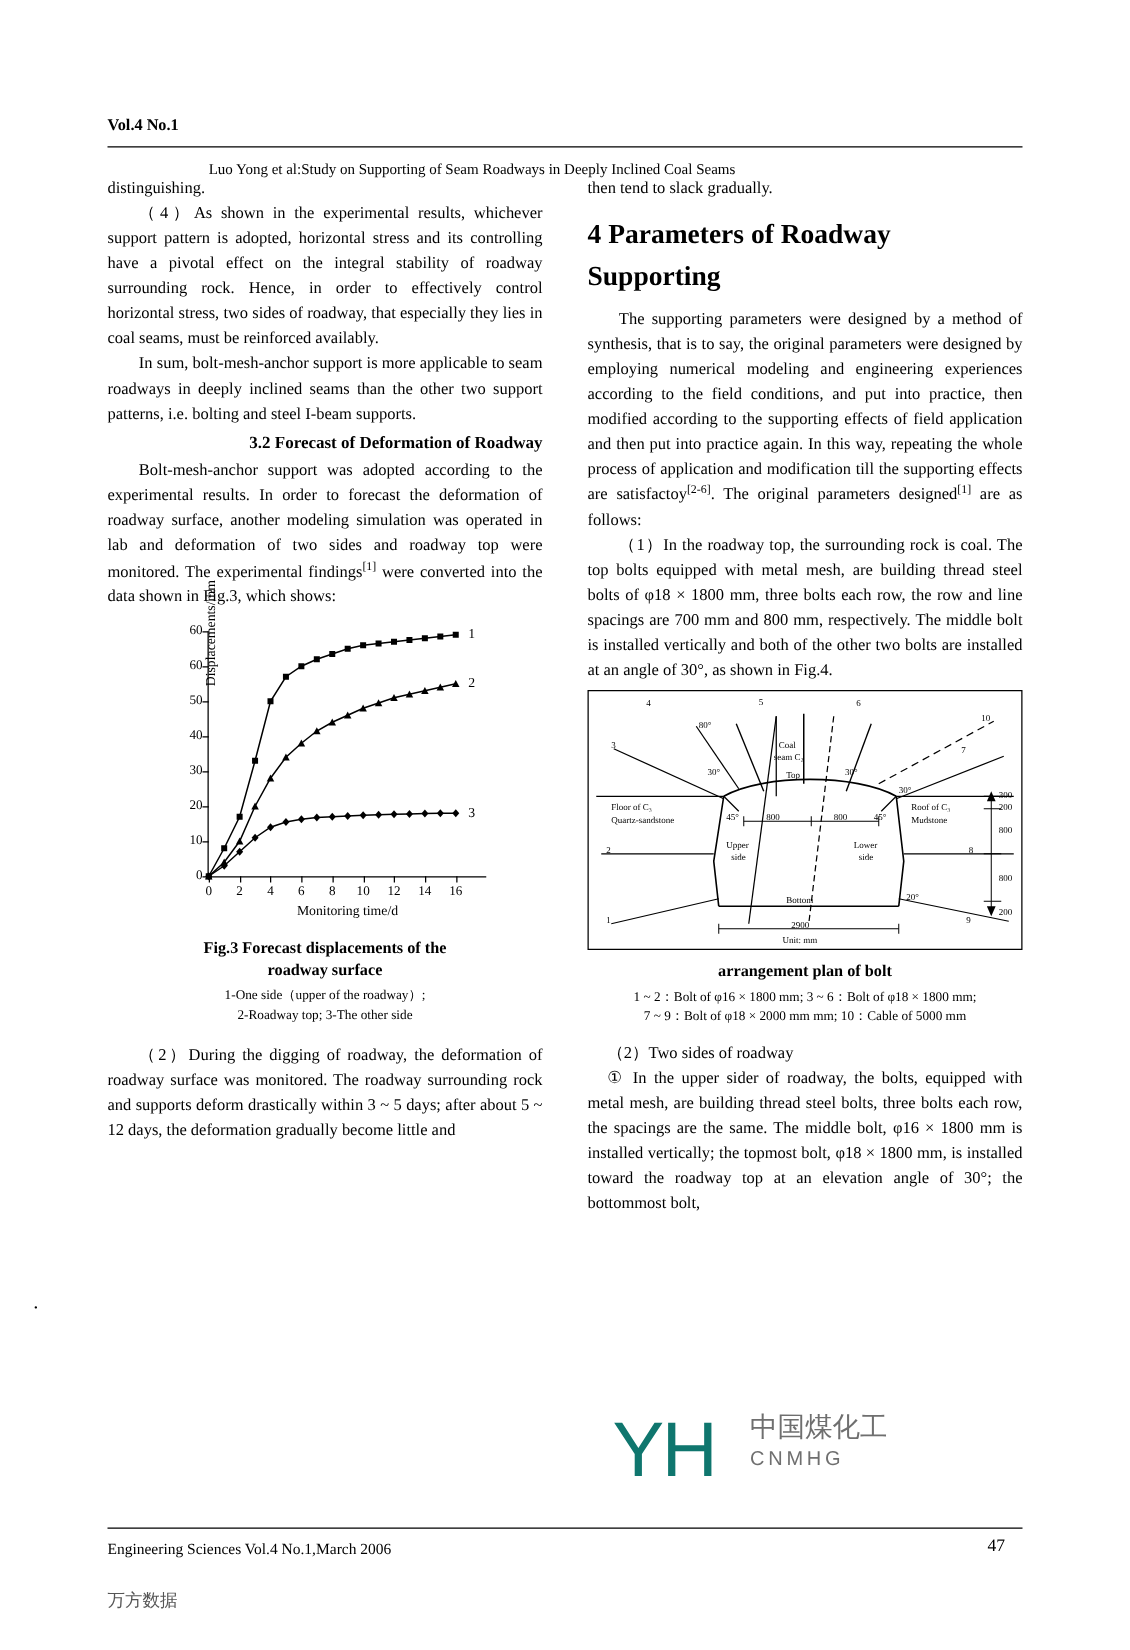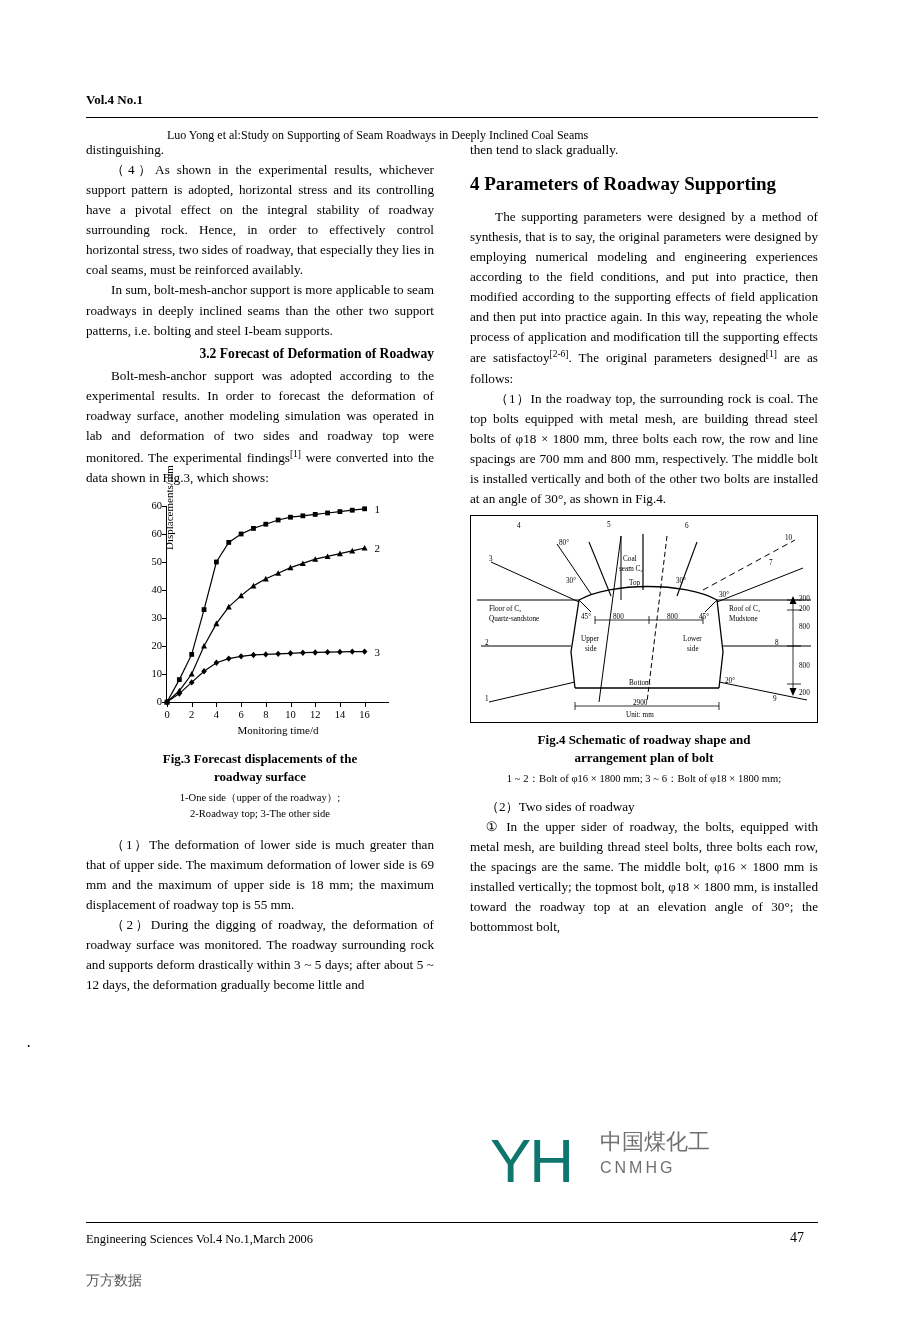--- a/index.html
+++ b/index.html
@@ -71,21 +71,21 @@
   p.indent { text-indent: 1.9em; }
   p.indent2 { text-indent: 1.2em; }
 
   h3.sub {
     font-size: 13.6px;
     font-weight: bold;
     margin: 3px 0 2px 0;
     text-align: right;
   }
   h2.sec {
-    font-size: 19px;
+    font-size: 22px;
     font-weight: bold;
     margin: 10px 0 8px 0;
     text-align: left;
   }
   sup { font-size: 0.72em; vertical-align: super; }
 
   
   .fig3-wrap {
     margin-top: 8px;
     width: 348px;
@@ -368,21 +368,20 @@
         <div>Fig.3   Forecast displacements of the</div>
         <div>roadway surface</div>
       </div>
       <div class="fig-note">
         <div>1-One side（upper of the roadway）;</div>
         <div>2-Roadway top; 3-The other side</div>
       </div>
     </div>
 
     <div style="height:14px"></div>
-    <p class="para indent">（1）The deformation of lower side is much greater than that of upper side. The maximum deformation of lower side is 69 mm and the maximum of upper side is 18 mm; the maximum displacement of roadway top is 55 mm.</p>
     <p class="para indent">（2）During the digging of roadway, the deformation of roadway surface was monitored. The roadway surrounding rock and supports deform drastically within 3 ~ 5 days; after about 5 ~ 12 days, the deformation gradually become little and</p>
   </div>
 
   <div class="col col-right">
     <p class="para">then tend to slack gradually.</p>
     <h2 class="sec">4  Parameters of Roadway Supporting</h2>
     <p class="para indent"><span>The supporting parameters were designed by a method of synthesis, that is to say, the original parameters were designed by employing numerical modeling and engineering experiences according to the field conditions, and put into practice, then modified according to the supporting effects of field application and then put into practice again. In this way, repeating the whole process of application and modification till the supporting effects are satisfactoy</span><sup>[2-6]</sup><span>. The original parameters designed</span><sup>[1]</sup><span> are as follows:</span></p>
     <p class="para indent">（1）In the roadway top, the surrounding rock is coal. The top bolts equipped with metal mesh, are building thread steel bolts of φ18 × 1800 mm, three bolts each row, the row and line spacings are 700 mm and 800 mm, respectively. The middle bolt is installed vertically and both of the other two bolts are installed at an angle of 30°, as shown in Fig.4.</p>
 
     <div class="fig4-wrap">
@@ -484,25 +483,25 @@
         <span class="f4t" style="left:196px; top:96px;">800</span>
         <span class="f4t" style="left:328px; top:78px;">300</span>
         <span class="f4t" style="left:328px; top:88px;">200</span>
         <span class="f4t" style="left:328px; top:106px;">800</span>
         <span class="f4t" style="left:328px; top:145px;">800</span>
         <span class="f4t" style="left:328px; top:172px;">200</span>
         <span class="f4t" style="left:162px; top:182px;">2900</span>
         <span class="f4t" style="left:155px; top:194px;">Unit: mm</span>
       </div>
       <div class="fig-cap">
-        <div>Fig.4    Schematic of roadway shape and</div>
         <div>arrangement plan of bolt</div>
       </div>
       <div class="fig-note">
         <div>1 ~ 2：Bolt of φ16 × 1800 mm;  3 ~ 6：Bolt of φ18 × 1800 mm;</div>
+        <div>7 ~ 9：Bolt of φ18 × 2000 mm mm;  10：Cable of 5000 mm</div>
       </div>
     </div>
 
     <div style="height:10px"></div>
     <p class="para indent2">（2）Two sides of roadway</p>
     <p class="para indent2">① In the upper sider of roadway, the bolts, equipped with metal mesh, are building thread steel bolts, three bolts each row, the spacings are the same. The middle bolt, φ16 × 1800 mm is installed vertically; the topmost bolt, φ18 × 1800 mm, is installed toward the roadway top at an elevation angle of 30°; the bottommost bolt,</p>
   </div>
 
   <div class="watermark">
     <span class="wm-red" style="left:20px; top:0px; font-size:62px; letter-spacing:-2px;">YH</span>

